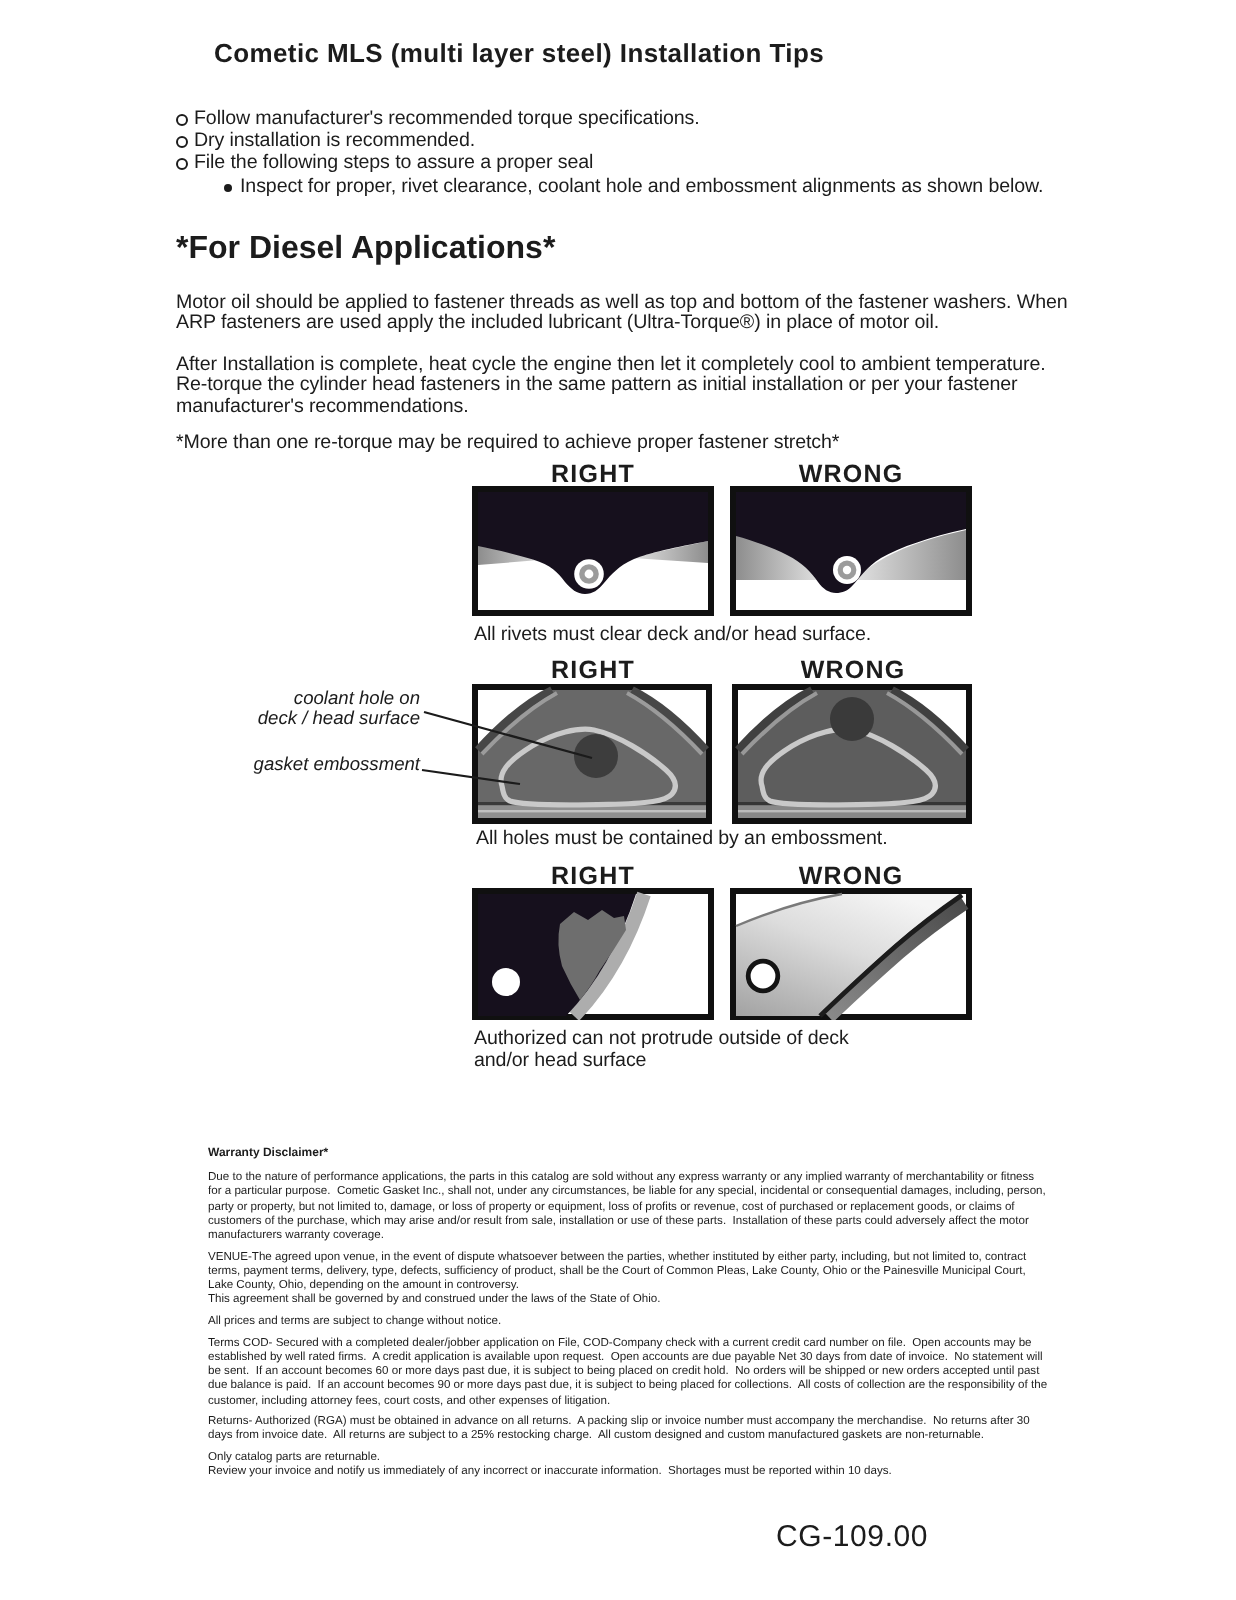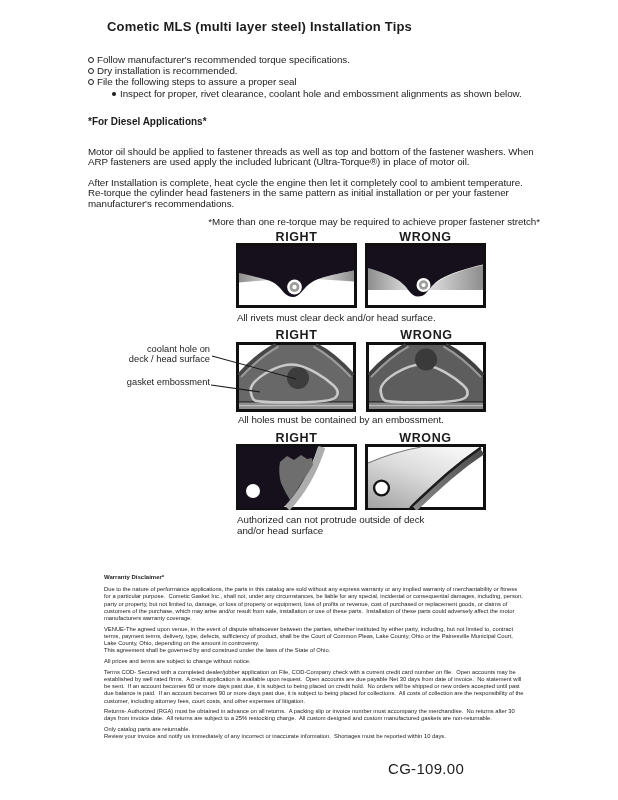--- a/index.html
+++ b/index.html
@@ -18,28 +18,28 @@
   .b-item{position:relative;padding-left:9px;}
   .b-item .ring{
     position:absolute;left:0;top:3px;width:4px;height:4px;
     border:1px solid var(--ink,#1c1c1c);border-radius:50%;
   }
   .b-sub{position:relative;margin-left:24px;padding-left:8px;}
   .b-sub .dot{
     position:absolute;left:0;top:4px;width:4px;height:4px;
     background:var(--ink,#1c1c1c);border-radius:50%;
   }
-  .diesel-head{left:88px;top:116px;font-size:10px;font-weight:bold;}
+  .diesel-head{left:88px;top:116px;font-size:16px;font-weight:bold;}
   .para{width:452px;line-height:10.4px;}
   .p1{left:88px;top:135px;}
   .p2{left:88px;top:166px;}
-  .note{left:88px;top:205px;width:452px;text-align:right;}
+  .note{left:88px;top:205px;width:452px;}
   .dg-label{font-size:12.5px;letter-spacing:.6px;text-align:center;width:121px;font-weight:bold;}
   .dg-caption{font-size:9.8px;letter-spacing:-.05px;white-space:pre-line;line-height:11px;}
-  .callout{font-size:9.3px;line-height:10.4px;text-align:right;left:100px;width:110px;}
+  .callout{font-size:9.3px;line-height:10.4px;text-align:right;left:100px;width:110px;font-style:italic;}
   .legal{left:104px;top:574px;width:421px;font-size:5.8px;line-height:7.2px;}
   .legal h4{margin:0 0 5px 0;font-size:6px;}
   .legal p{margin:0 0 3.5px 0;white-space:pre-wrap;}
   .pageno{left:388px;top:760px;font-size:15px;letter-spacing:.3px;}
   svg{display:block;}
 </style>
 </head>
 <body>
 
 <div class="page">

